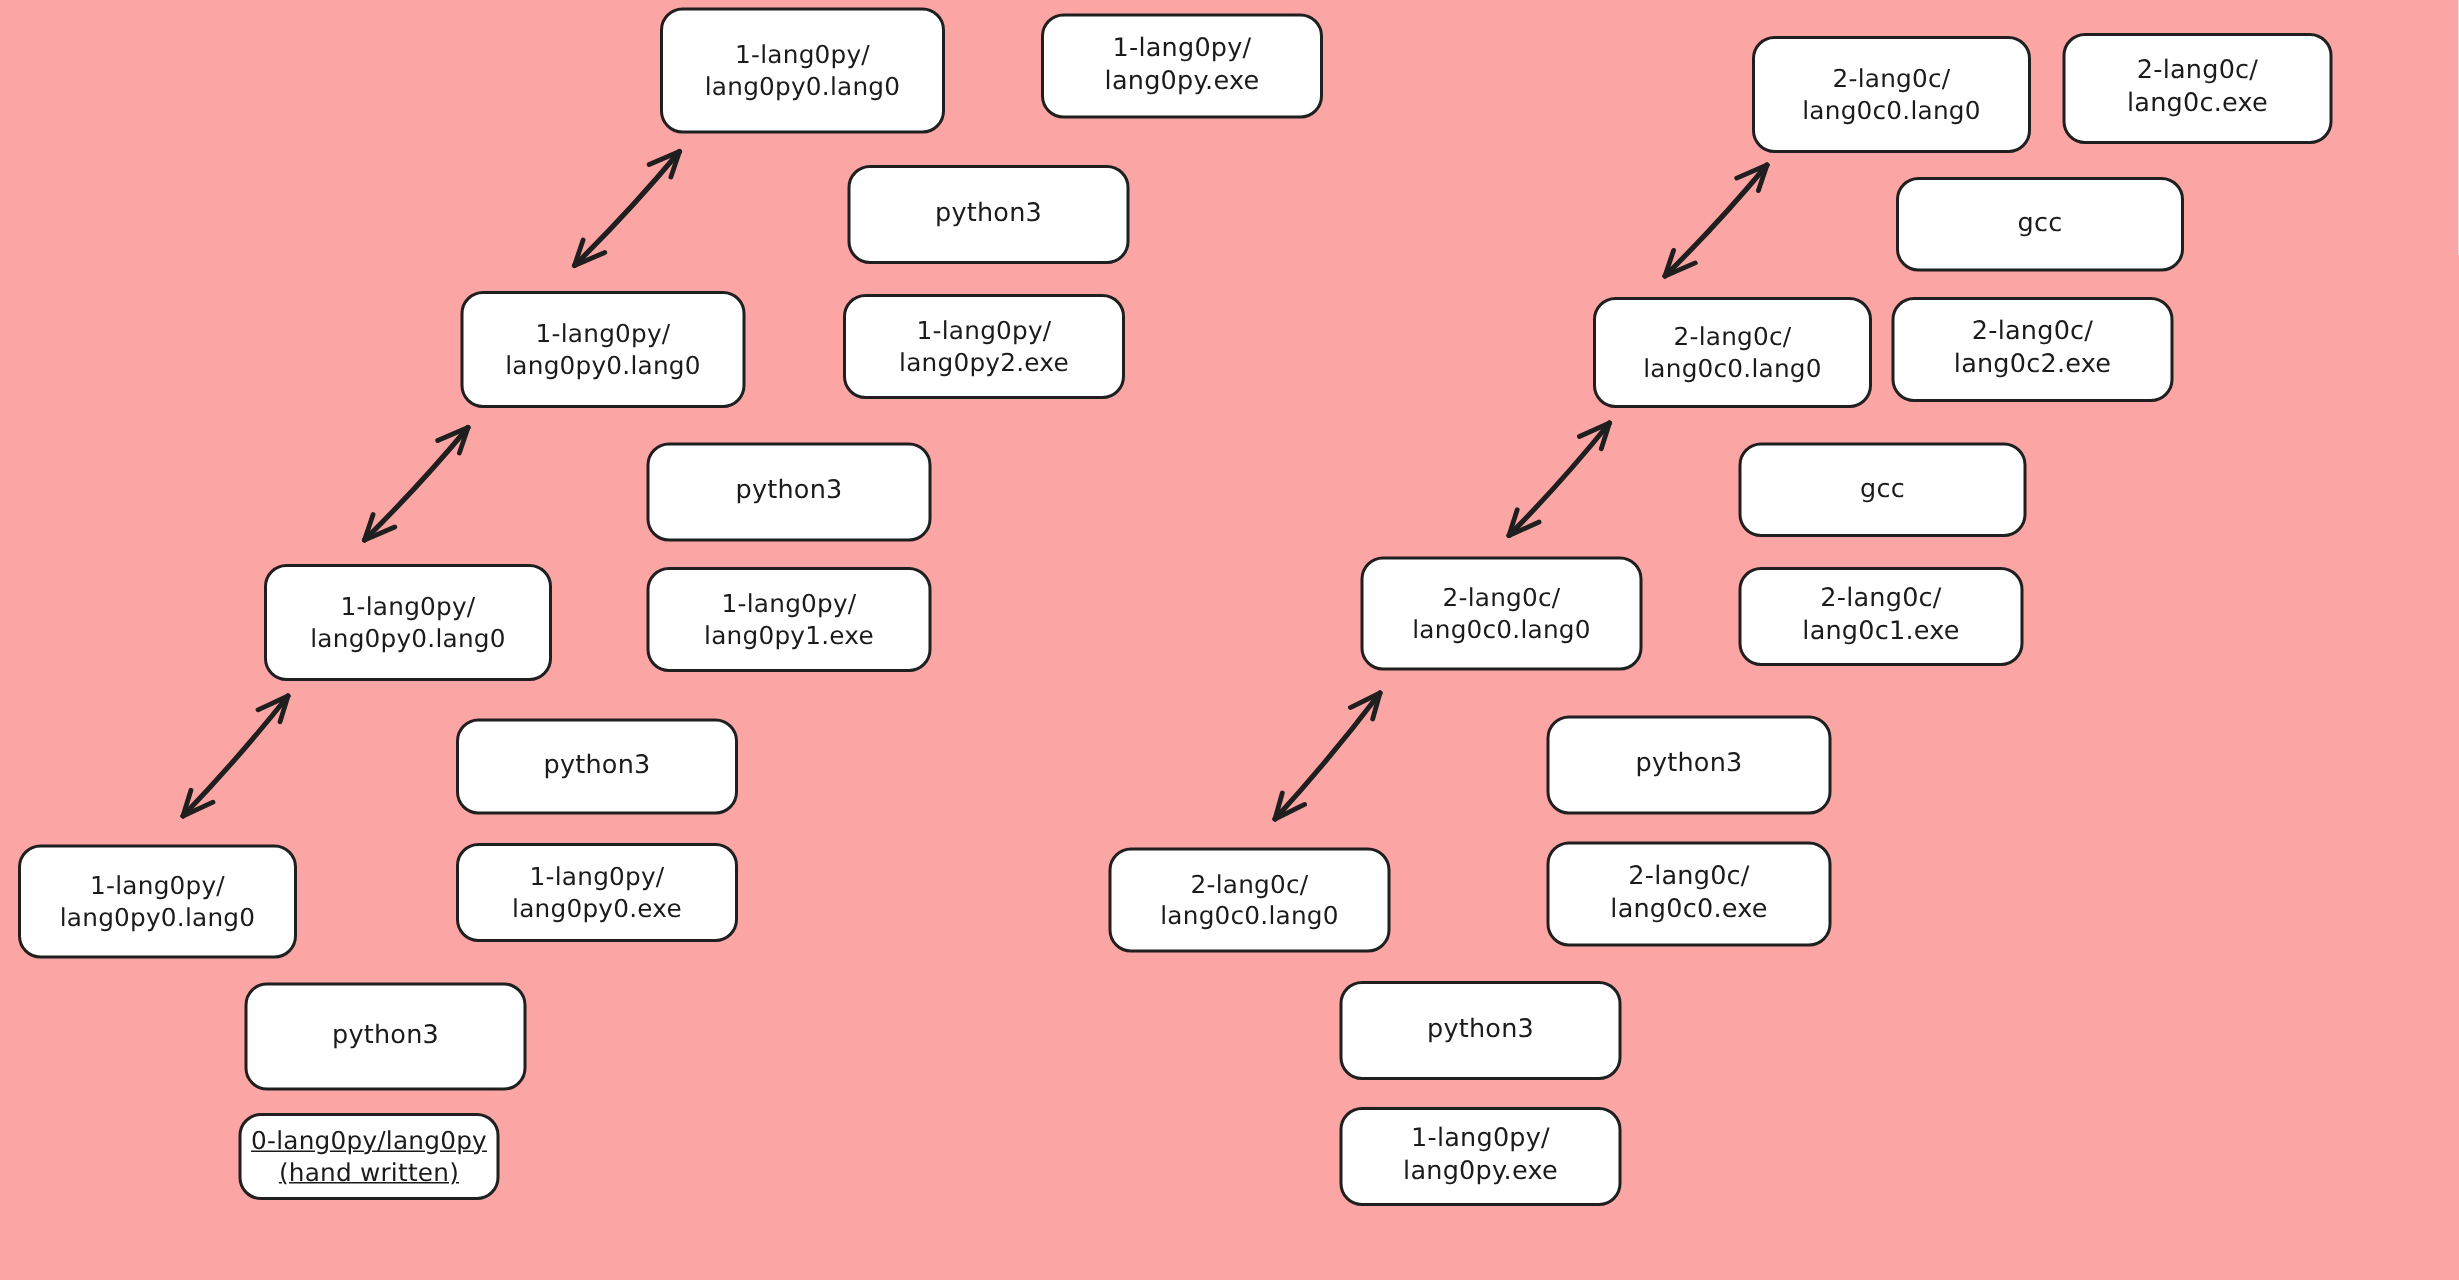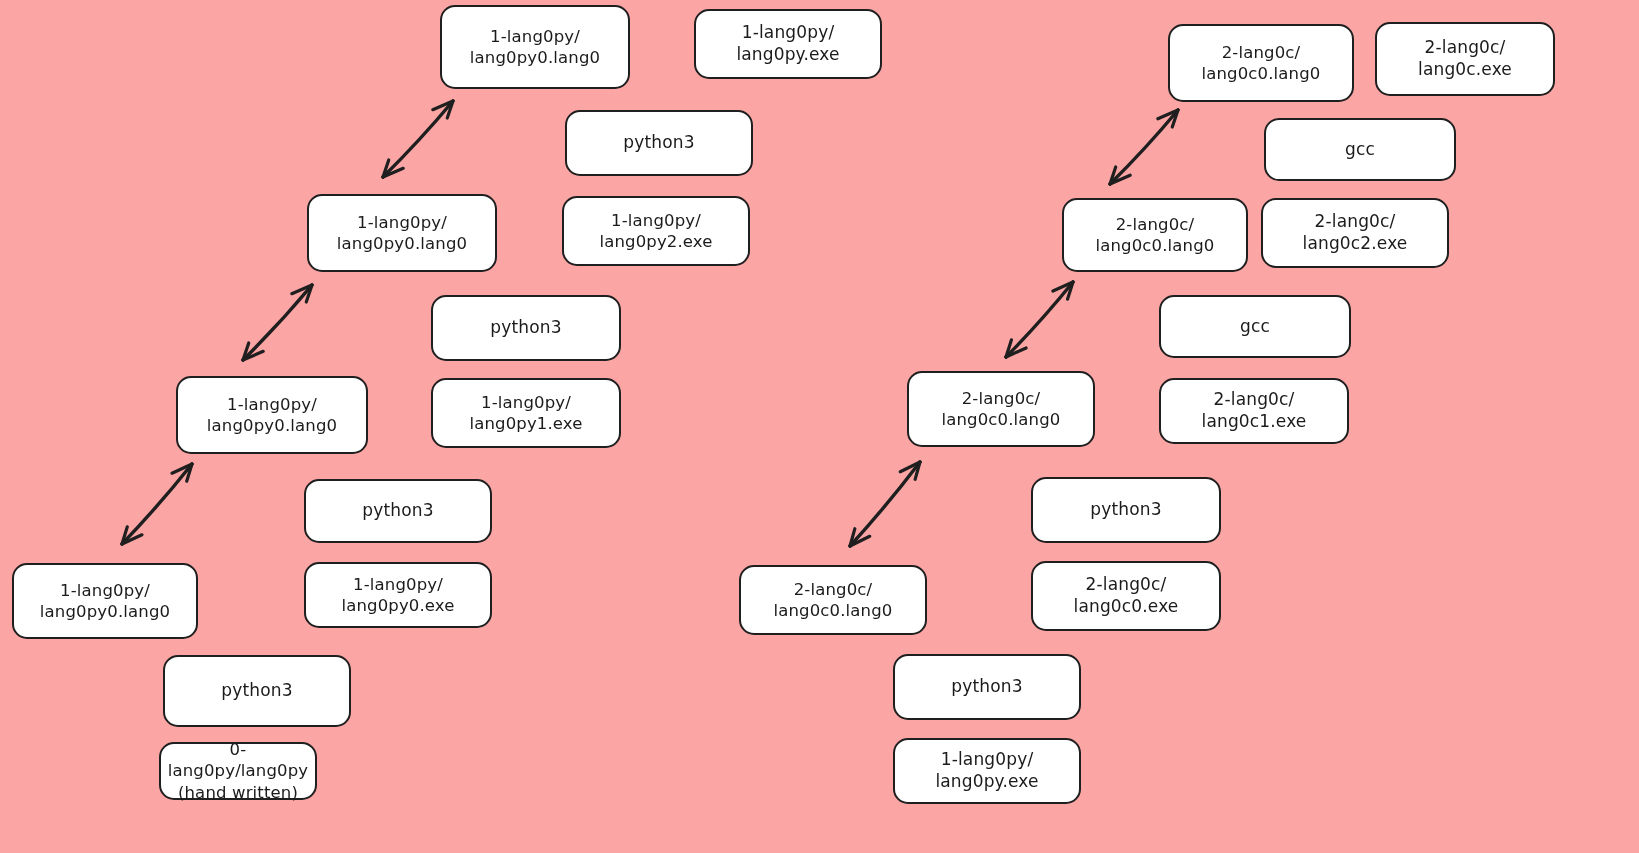--- a/index.html
+++ b/index.html
@@ -132,21 +132,21 @@
       <div class="node small" style="left: 431px; top: 378px; width: 190px; height: 70px; border-color: rgb(31, 31, 31); color: rgb(27, 27, 27);">1-lang0py/
 lang0py1.exe</div>
       <div class="node small" style="left: 176px; top: 376px; width: 192px; height: 78px; border-color: rgb(31, 31, 31); color: rgb(27, 27, 27);">1-lang0py/
 lang0py0.lang0</div>
       <div class="node" style="left: 304px; top: 479px; width: 188px; height: 64px; border-color: rgb(31, 31, 31); color: rgb(27, 27, 27);">python3</div>
       <div class="node small" style="left: 304px; top: 562px; width: 188px; height: 66px; border-color: rgb(31, 31, 31); color: rgb(27, 27, 27);">1-lang0py/
 lang0py0.exe</div>
       <div class="node small" style="left: 12px; top: 563px; width: 186px; height: 76px; border-color: rgb(31, 31, 31); color: rgb(27, 27, 27);">1-lang0py/
 lang0py0.lang0</div>
       <div class="node" style="left: 163px; top: 655px; width: 188px; height: 72px; border-color: rgb(31, 31, 31); color: rgb(27, 27, 27);">python3</div>
-      <div class="node small" style="left: 159px; top: 742px; width: 158px; height: 58px; border-color: rgb(31, 31, 31); color: rgb(27, 27, 27);">0-lang0py/lang0py
+      <div class="node small" style="left: 159px; top: 742px; width: 174px; height: 58px; border-color: rgb(31, 31, 31); color: rgb(27, 27, 27); text-decoration: underline;">0-lang0py/lang0py
 (hand written)</div>
       <div class="node small" style="left: 1168px; top: 24px; width: 186px; height: 78px; border-color: rgb(31, 31, 31); color: rgb(27, 27, 27);">2-lang0c/
 lang0c0.lang0</div>
       <div class="node" style="left: 1375px; top: 22px; width: 180px; height: 74px; border-color: rgb(31, 31, 31); color: rgb(27, 27, 27);">2-lang0c/
 lang0c.exe</div>
       <div class="node" style="left: 1264px; top: 118px; width: 192px; height: 63px; border-color: rgb(31, 31, 31); color: rgb(27, 27, 27);">gcc</div>
       <div class="node small" style="left: 1062px; top: 198px; width: 186px; height: 74px; border-color: rgb(31, 31, 31); color: rgb(27, 27, 27);">2-lang0c/
 lang0c0.lang0</div>
       <div class="node" style="left: 1261px; top: 198px; width: 188px; height: 70px; border-color: rgb(31, 31, 31); color: rgb(27, 27, 27);">2-lang0c/
 lang0c2.exe</div>

